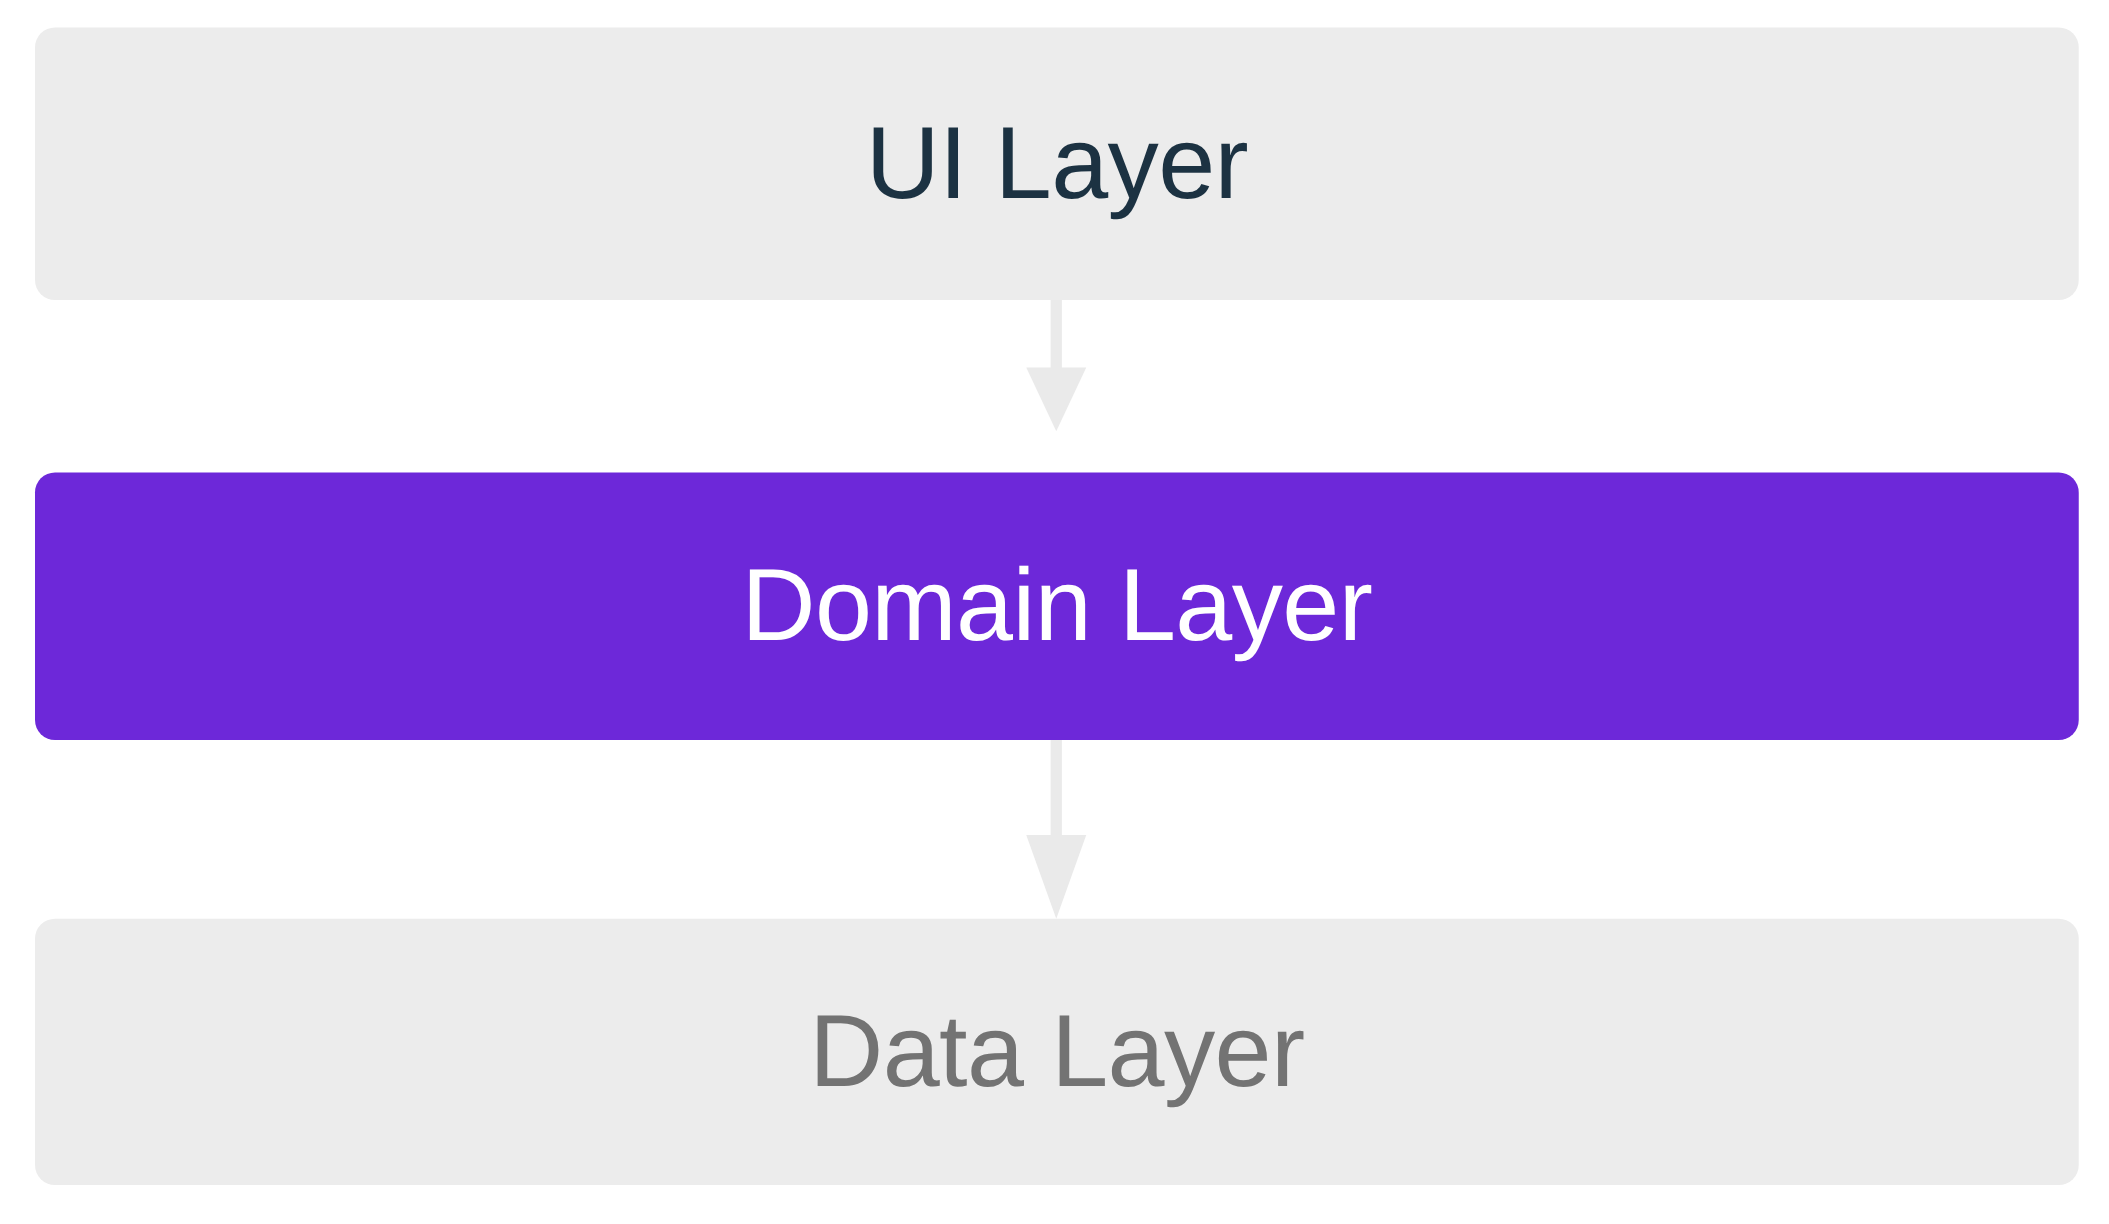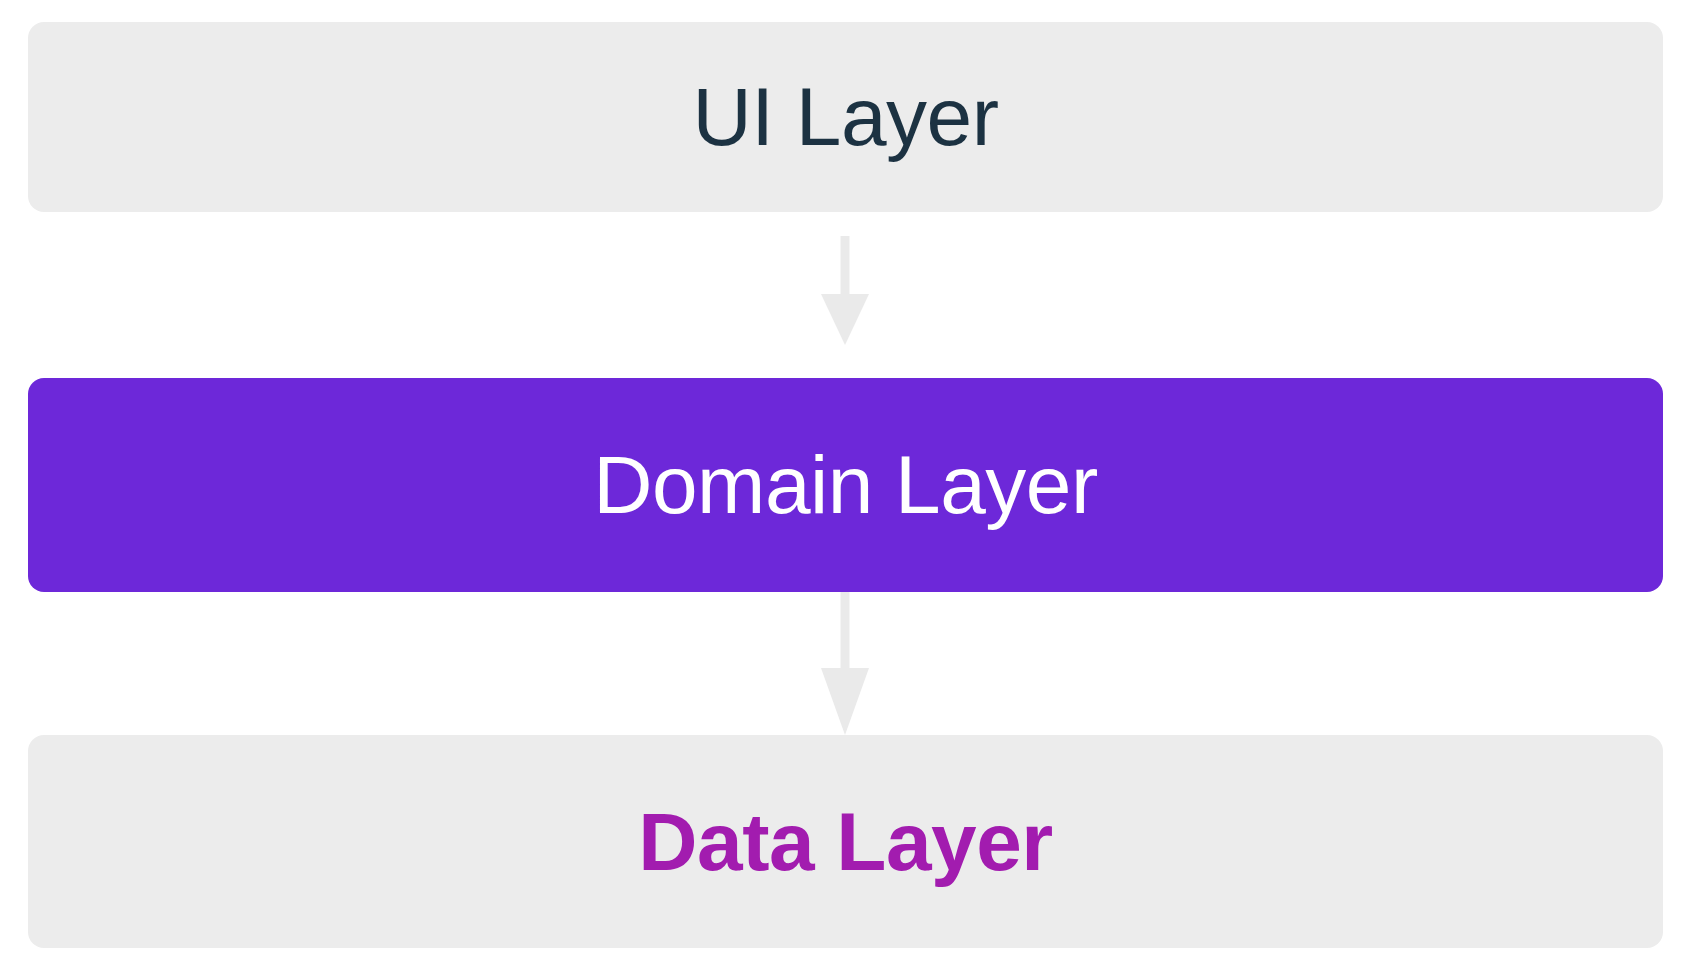--- a/index.html
+++ b/index.html
@@ -32,38 +32,38 @@
     font-family: "Liberation Sans", sans-serif;
     font-size: 82px;
     font-weight: 400;
     letter-spacing: -0.5px;
     line-height: 1;
     white-space: nowrap;
     user-select: none;
   }
   #node-ui-layer {
     top: 22px;
-    height: 190px;
+    height: 218px;
     background: #ececec;
   }
   #node-ui-layer .node-label { color: #1c3242; }
 
   #node-domain-layer {
     top: 378px;
     height: 214px;
     background: #6d28d9;
   }
   #node-domain-layer .node-label { color: #ffffff; }
 
   #node-data-layer {
     top: 735px;
     height: 213px;
     background: #ececec;
   }
-  #node-data-layer .node-label { color: #a21caf; font-weight: bold; }
+  #node-data-layer .node-label { color: #737373; }
 
   .edge-svg {
     position: absolute;
     left: 0;
     top: 0;
     width: 1687px;
     height: 979px;
     pointer-events: none;
     overflow: visible;
   }

